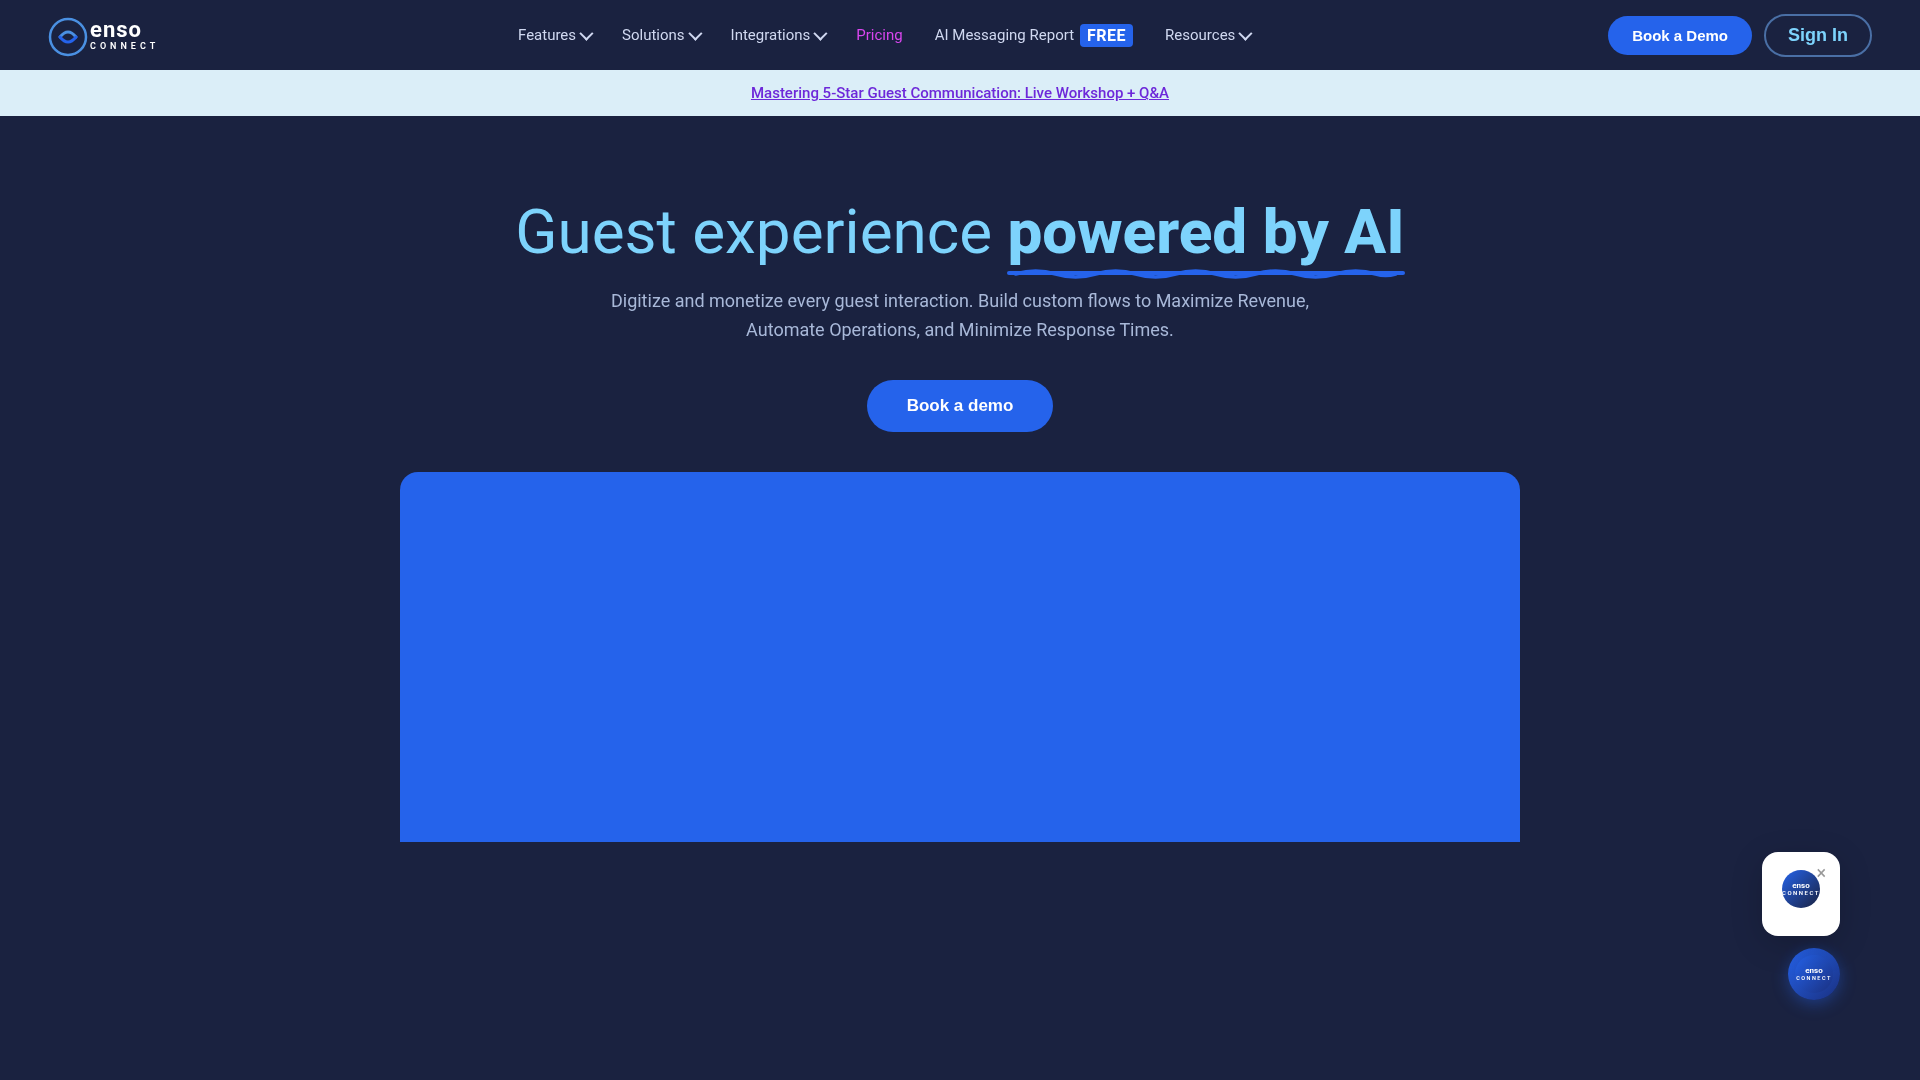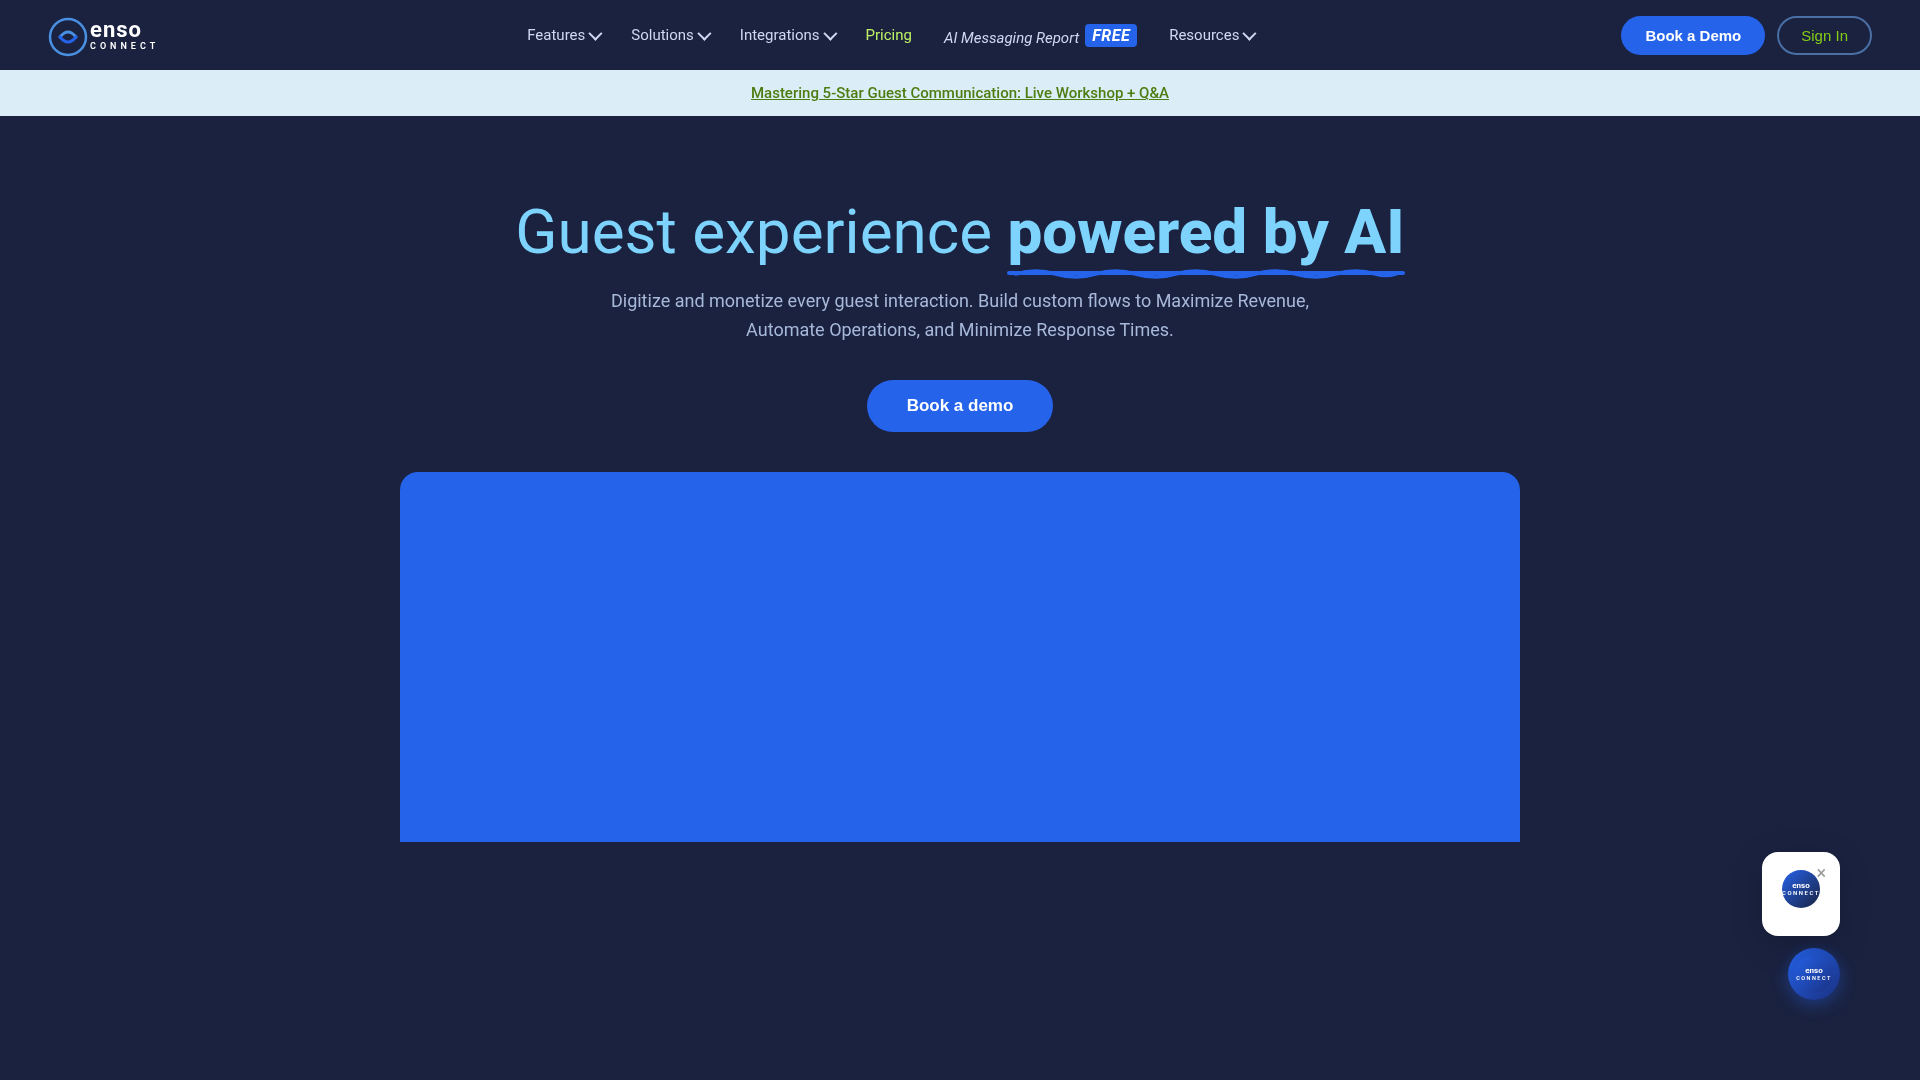--- a/index.html
+++ b/index.html
@@ -54,35 +54,34 @@
     }
     .nav-item .chevron {
       width: 10px;
       height: 10px;
       border-right: 2px solid currentColor;
       border-bottom: 2px solid currentColor;
       transform: rotate(45deg) translateY(-2px);
       display: inline-block;
     }
     .nav-item-plain {
-      color: #bef264;
+      color: #d946ef;
       font-size: 15px;
       cursor: pointer;
       padding: 8px 12px;
       white-space: nowrap;
     }
     .ai-report-item {
       display: flex;
-      align-items: flex-end;
+      align-items: center;
       gap: 6px;
       color: #d0d8f0;
       font-size: 15px;
       cursor: pointer;
       padding: 8px 12px;
-      font-style: italic;
     }
     .free-badge {
       background: #2563eb;
       color: #ffffff;
       font-size: 16px;
       font-weight: 700;
       padding: 2px 7px;
       border-radius: 4px;
       letter-spacing: 0.5px;
     }
@@ -96,38 +95,38 @@
       color: #ffffff;
       border: none;
       border-radius: 30px;
       padding: 11px 24px;
       font-size: 15px;
       font-weight: 600;
       cursor: pointer;
     }
     .btn-sign-in {
       background: transparent;
-      color: #84cc16;
+      color: #7dd3fc;
       border: 2px solid #4a6fa5;
       border-radius: 30px;
       padding: 9px 22px;
-      font-size: 15px;
-      font-weight: 400;
+      font-size: 18px;
+      font-weight: 700;
       cursor: pointer;
     }
 
     
     .announcement-bar {
       background: #dbeef8;
       text-align: center;
       padding: 14px;
       font-size: 15px;
     }
     .announcement-bar a {
-      color: #4d7c0f;
+      color: #6d28d9;
       text-decoration: underline;
       font-weight: 500;
     }
 
     
     .hero {
       background: #1a2240;
       text-align: center;
       padding: 80px 20px 60px;
     }

